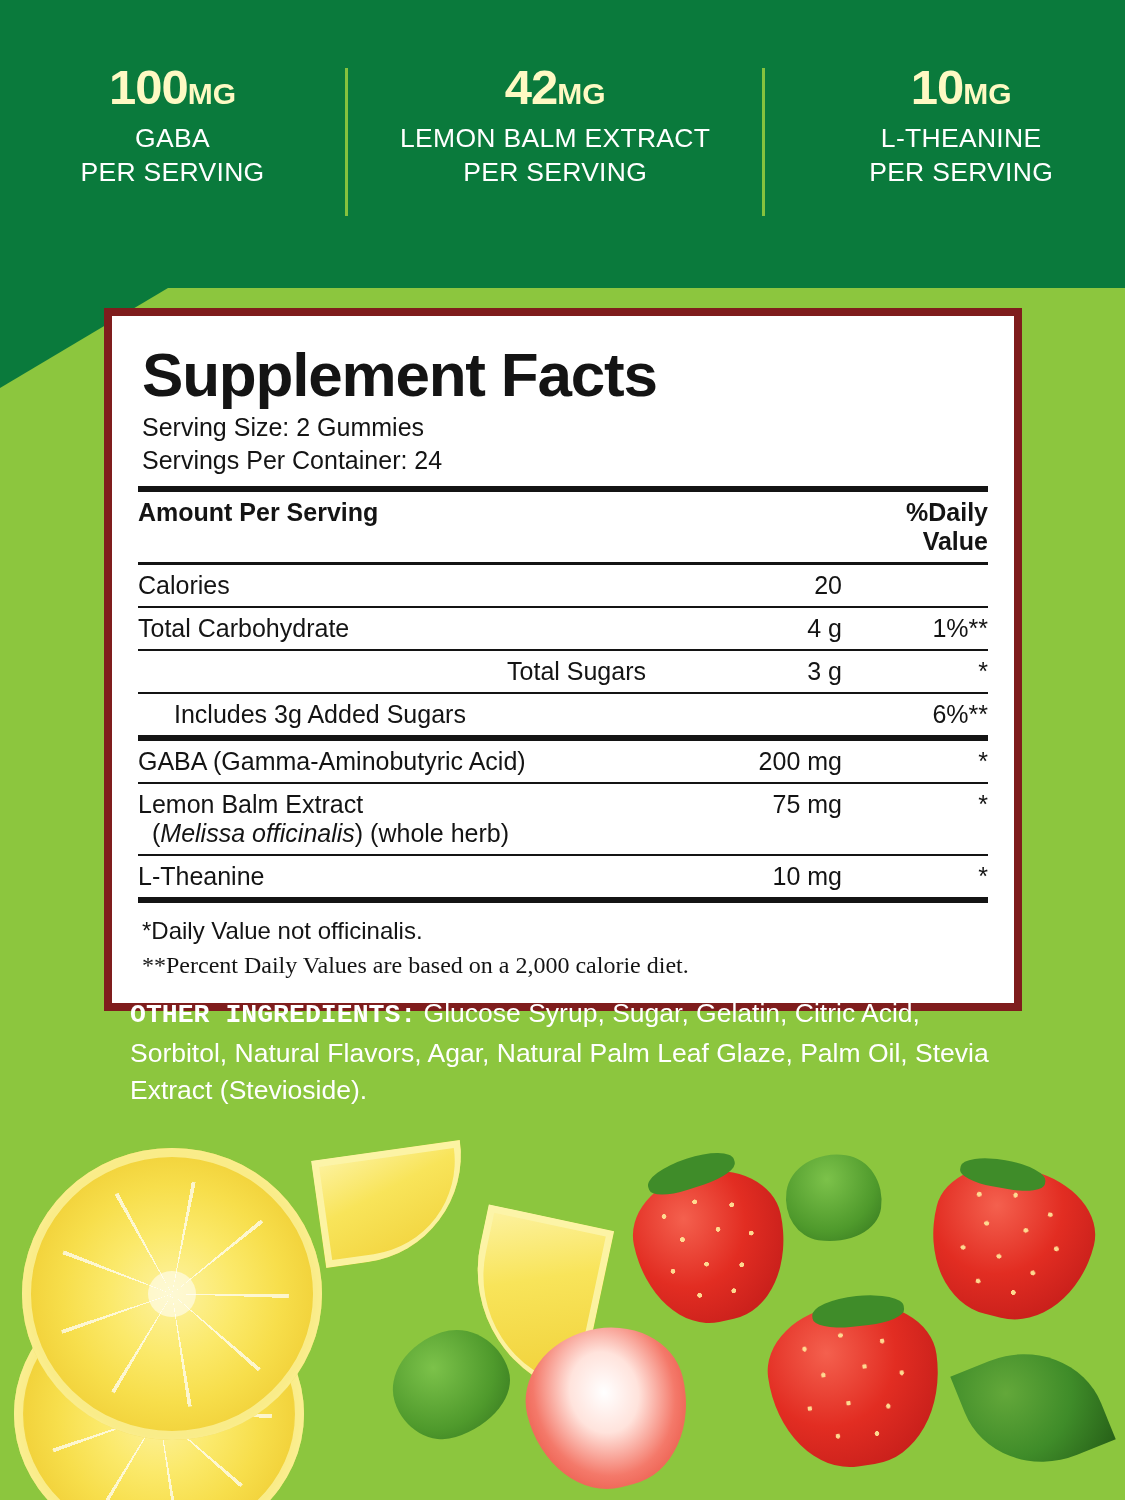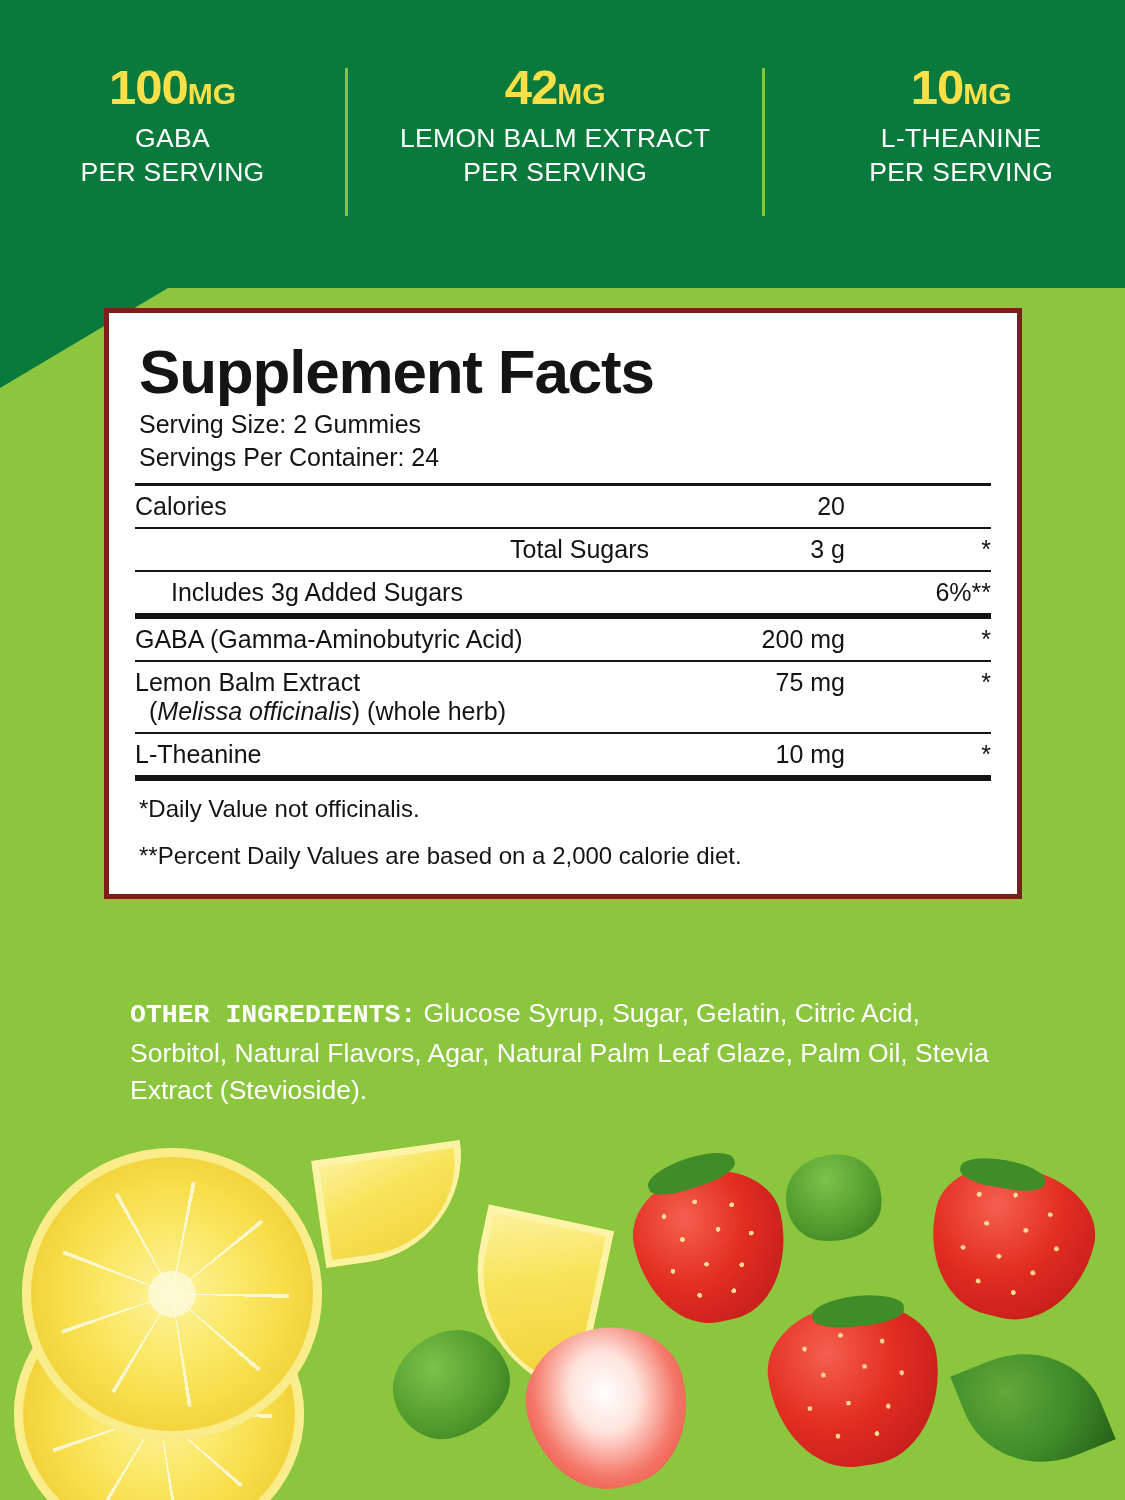--- a/index.html
+++ b/index.html
@@ -53,21 +53,21 @@
   .hl-divider {
     width: 3px;
     height: 148px;
     background: #8cc63e;
     margin-top: 6px;
     opacity: .95;
   }
   .hl-amount {
     font-size: 49px;
     font-weight: bold;
-    color: #fde047;
+    color: #fef9c3;
     letter-spacing: -1px;
     line-height: 1.05;
     white-space: nowrap;
   }
   .hl-amount .unit {
     font-size: 30px;
     font-weight: bold;
     letter-spacing: 0;
   }
   .hl-name {
@@ -86,21 +86,21 @@
     white-space: nowrap;
   }
 
   
   .facts-outer {
     position: absolute;
     left: 104px;
     top: 308px;
     width: 918px;
     background: #ffffff;
-    border: 5px solid #7f1d1d;
+    border: 8px solid #7f1d1d;
     box-sizing: border-box;
     padding: 18px 26px 22px 26px;
   }
   .facts-title {
     font-size: 62px;
     font-weight: bold;
     color: #141414;
     letter-spacing: -1.2px;
     line-height: 1.05;
     margin: 8px 0 4px 4px;
@@ -274,27 +274,37 @@
 
   </div>
 
   <div class="facts-outer">
     <div class="facts-title">Supplement Facts</div>
     <div class="serving-line">Serving Size: 2 Gummies</div>
     <div class="serving-line">Servings Per Container: 24</div>
 
     <table class="facts">
       <tbody>
+        <tr class="rule-thick hdr">
+          <td class="col-name">Amount Per Serving</td>
+          <td class="col-amt"></td>
+          <td class="col-dv">%Daily Value</td>
+        </tr>
 
         <tr class="rule-med">
           <td class="col-name">Calories</td>
           <td class="col-amt">20</td>
           <td class="col-dv"></td>
         </tr>
 
+        <tr class="rule-thin">
+          <td class="col-name">Total Carbohydrate</td>
+          <td class="col-amt">4 g</td>
+          <td class="col-dv">1%**</td>
+        </tr>
 
         <tr class="rule-thin">
           <td class="col-name indent1">Total Sugars</td>
           <td class="col-amt">3 g</td>
           <td class="col-dv">*</td>
         </tr>
 
         <tr class="rule-thin">
           <td class="col-name indent2">Includes 3g Added Sugars</td>
           <td class="col-amt"></td>
@@ -322,21 +332,21 @@
           <td class="col-dv">*</td>
         </tr>
 
         <tr class="rule-thick">
           <td colspan="3" style="padding:0;height:0;"></td>
         </tr>
       </tbody>
     </table>
 
     <div class="footnote">*Daily Value not officinalis.</div>
-    <div class="footnote" style="margin-top:15px;">**Percent Daily Values are based on a 2,000 calorie diet.</div>
+    <div class="footnote" style="margin-top:2px;font-family:Liberation Serif, serif;">**Percent Daily Values are based on a 2,000 calorie diet.</div>
   </div>
 
   <div class="other-ing">
     <span class="lbl">OTHER INGREDIENTS:</span><span> Glucose Syrup, Sugar, Gelatin, Citric Acid, Sorbitol, Natural Flavors, Agar, Natural Palm Leaf Glaze, Palm Oil, Stevia Extract (Stevioside).</span>
   </div>
 
   <div class="produce">
     <div class="lemon-slice" style="left:14px; top:160px; width:290px; height:268px;"></div>
     <div class="lemon-slice" style="left:22px; top:28px; width:300px; height:292px;"></div>
 

